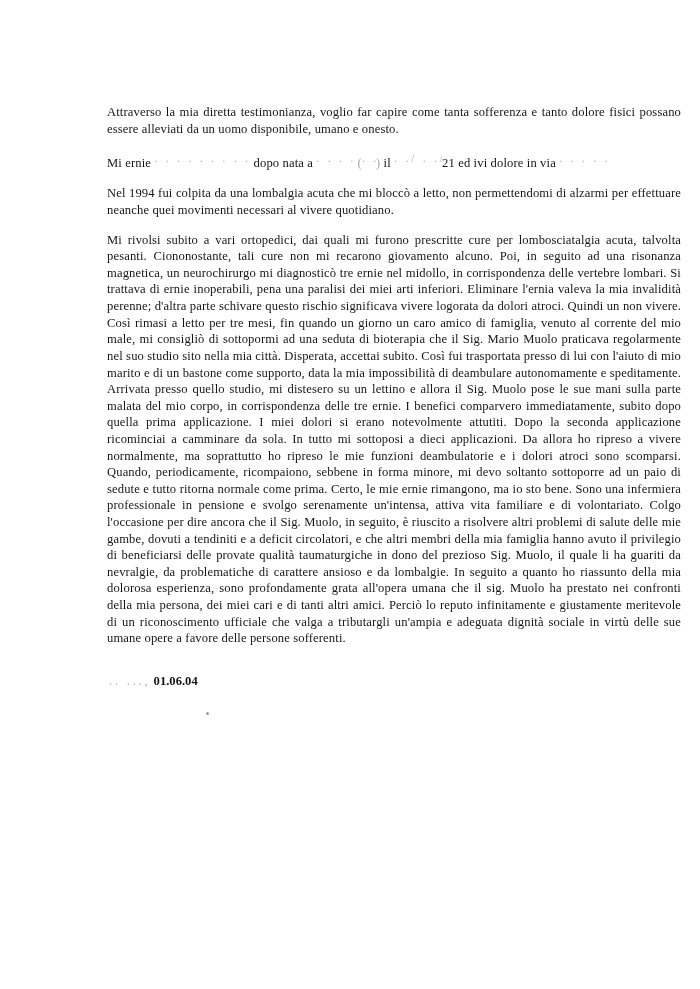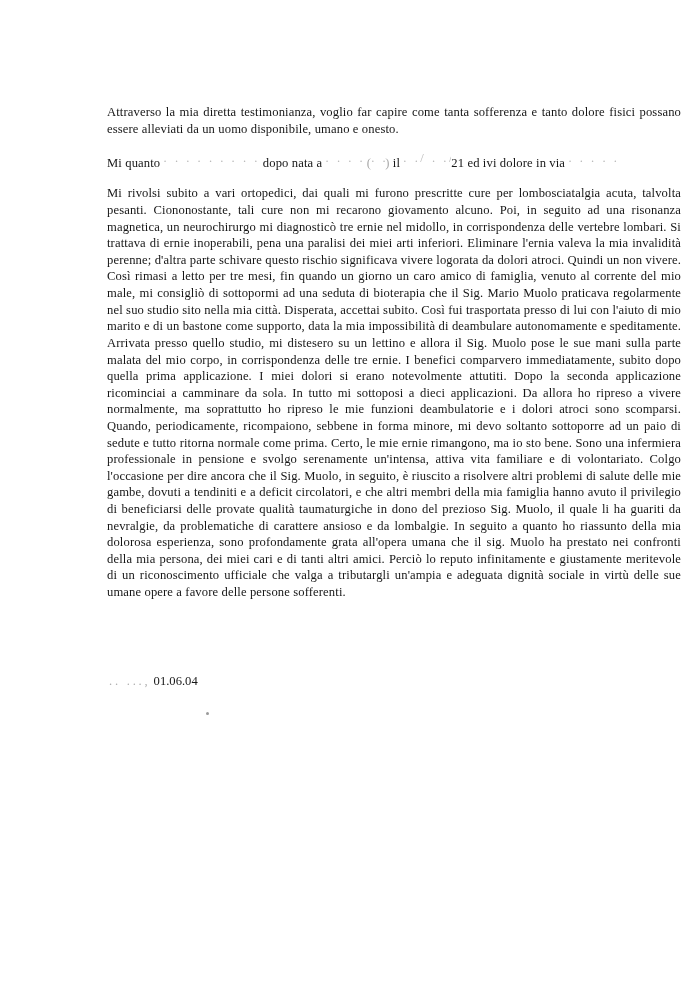--- a/index.html
+++ b/index.html
@@ -76,43 +76,44 @@
   }
   .speck-a { left: 163px; top: 712px; }
   .scribble {
     position: absolute;
     left: 372px;
     top: 815px;
     width: 160px;
     height: 22px;
   }
   .scribble svg { display: block; }
-  .date-text { white-space: pre; }
+  .date-text { white-space: pre; font-weight: bold; }
 </style>
 </head>
 <body>
 
 <div class="page">
 
   <div class="doc-body">
 
     <p class="para">Attraverso la mia diretta testimonianza, voglio far capire come tanta sofferenza e tanto dolore fisici possano essere alleviati da un uomo disponibile, umano e onesto.</p>
 
     <p class="para para-named">
-      <span>Mi quanto</span>
+      <span>Mi ernie</span>
       <span class="redaction r1">. . . . . . . . . .  . . . . . . . ,</span>
       <span>dopo nata a</span>
       <span class="redaction r2">. . . . .</span>
       <span class="faint">(</span><span class="redaction r3">. . .</span><span class="faint">)</span>
       <span>il</span>
       <span class="redaction r4">. ./ . ./</span><span>21</span>
       <span>ed ivi dolore in via</span>
       <span class="redaction r5">. . .  . . . .</span>
     </p>
 
+    <p class="para">Nel 1994 fui colpita da una lombalgia acuta che mi bloccò a letto, non permettendomi di alzarmi per effettuare neanche quei movimenti necessari al vivere quotidiano.</p>
 
     <p class="para block">Mi rivolsi subito a vari ortopedici, dai quali mi furono prescritte cure per lombosciatalgia acuta, talvolta pesanti. Ciononostante, tali cure non mi recarono giovamento alcuno. Poi, in seguito ad una risonanza magnetica, un neurochirurgo mi diagnosticò tre ernie nel midollo, in corrispondenza delle vertebre lombari. Si trattava di ernie inoperabili, pena una paralisi dei miei arti inferiori. Eliminare l'ernia valeva la mia invalidità perenne; d'altra parte schivare questo rischio significava vivere logorata da dolori atroci. Quindi un non vivere. Così rimasi a letto per tre mesi, fin quando un giorno un caro amico di famiglia, venuto al corrente del mio male, mi consigliò di sottopormi ad una seduta di bioterapia che il Sig. Mario Muolo praticava regolarmente nel suo studio sito nella mia città. Disperata, accettai subito. Così fui trasportata presso di lui con l'aiuto di mio marito e di un bastone come supporto, data la mia impossibilità di deambulare autonomamente e speditamente. Arrivata presso quello studio, mi distesero su un lettino e allora il Sig. Muolo pose le sue mani sulla parte malata del mio corpo, in corrispondenza delle tre ernie. I benefici comparvero immediatamente, subito dopo quella prima applicazione. I miei dolori si erano notevolmente attutiti. Dopo la seconda applicazione ricominciai a camminare da sola. In tutto mi sottoposi a dieci applicazioni. Da allora ho ripreso a vivere normalmente, ma soprattutto ho ripreso le mie funzioni deambulatorie e i dolori atroci sono scomparsi. Quando, periodicamente, ricompaiono, sebbene in forma minore, mi devo soltanto sottoporre ad un paio di sedute e tutto ritorna normale come prima. Certo, le mie ernie rimangono, ma io sto bene. Sono una infermiera professionale in pensione e svolgo serenamente un'intensa, attiva vita familiare e di volontariato. Colgo l'occasione per dire ancora che il Sig. Muolo, in seguito, è riuscito a risolvere altri problemi di salute delle mie gambe, dovuti a tendiniti e a deficit circolatori, e che altri membri della mia famiglia hanno avuto il privilegio di beneficiarsi delle provate qualità taumaturgiche in dono del prezioso Sig. Muolo, il quale li ha guariti da nevralgie, da problematiche di carattere ansioso e da lombalgie. In seguito a quanto ho riassunto della mia dolorosa esperienza, sono profondamente grata all'opera umana che il sig. Muolo ha prestato nei confronti della mia persona, dei miei cari e di tanti altri amici. Perciò lo reputo infinitamente e giustamente meritevole di un riconoscimento ufficiale che valga a tributargli un'ampia e adeguata dignità sociale in virtù delle sue umane opere a favore delle persone sofferenti.</p>
 
   </div>
 
   <div class="signature-line">
     <span class="sig-redact">.. </span><span class="sig-redact"> ...,</span>
     <span class="date-text">01.06.04</span>
   </div>
 

